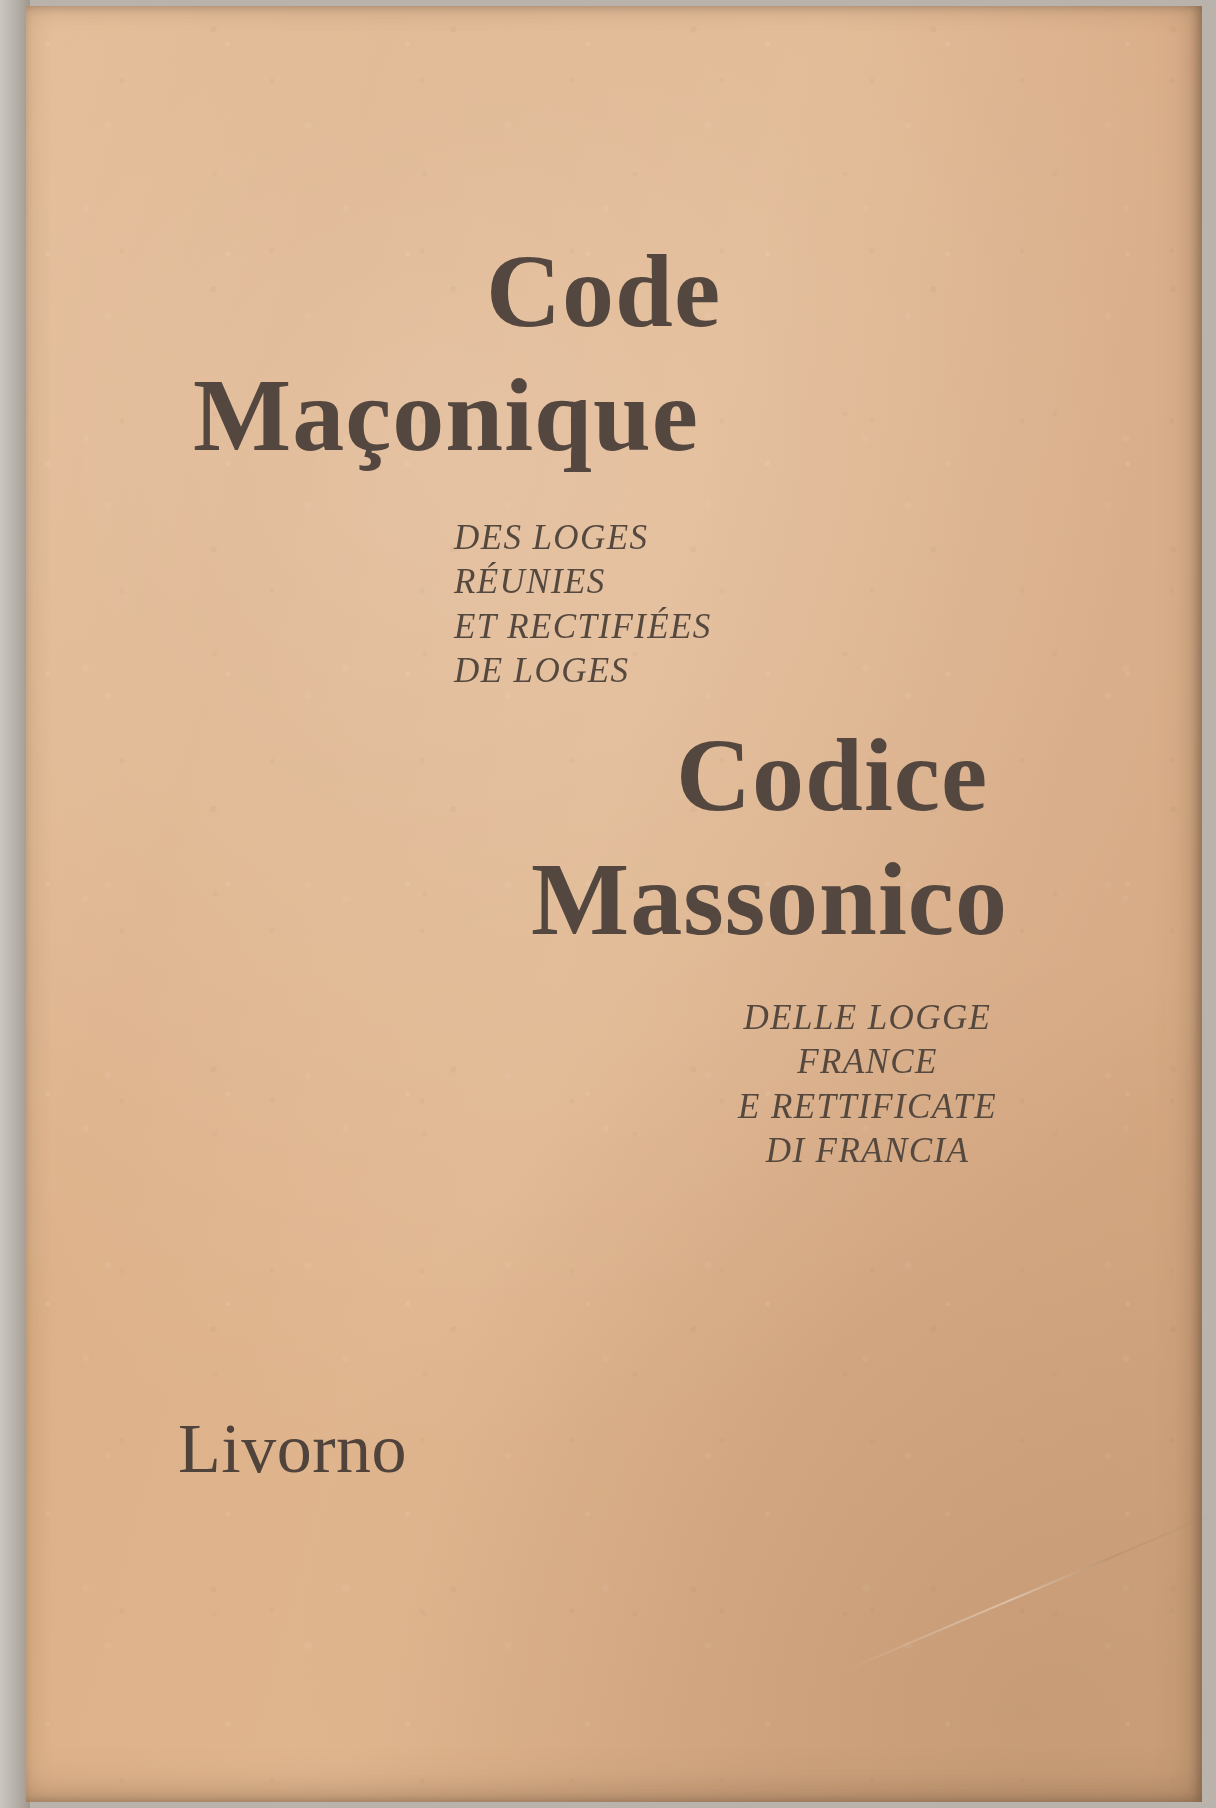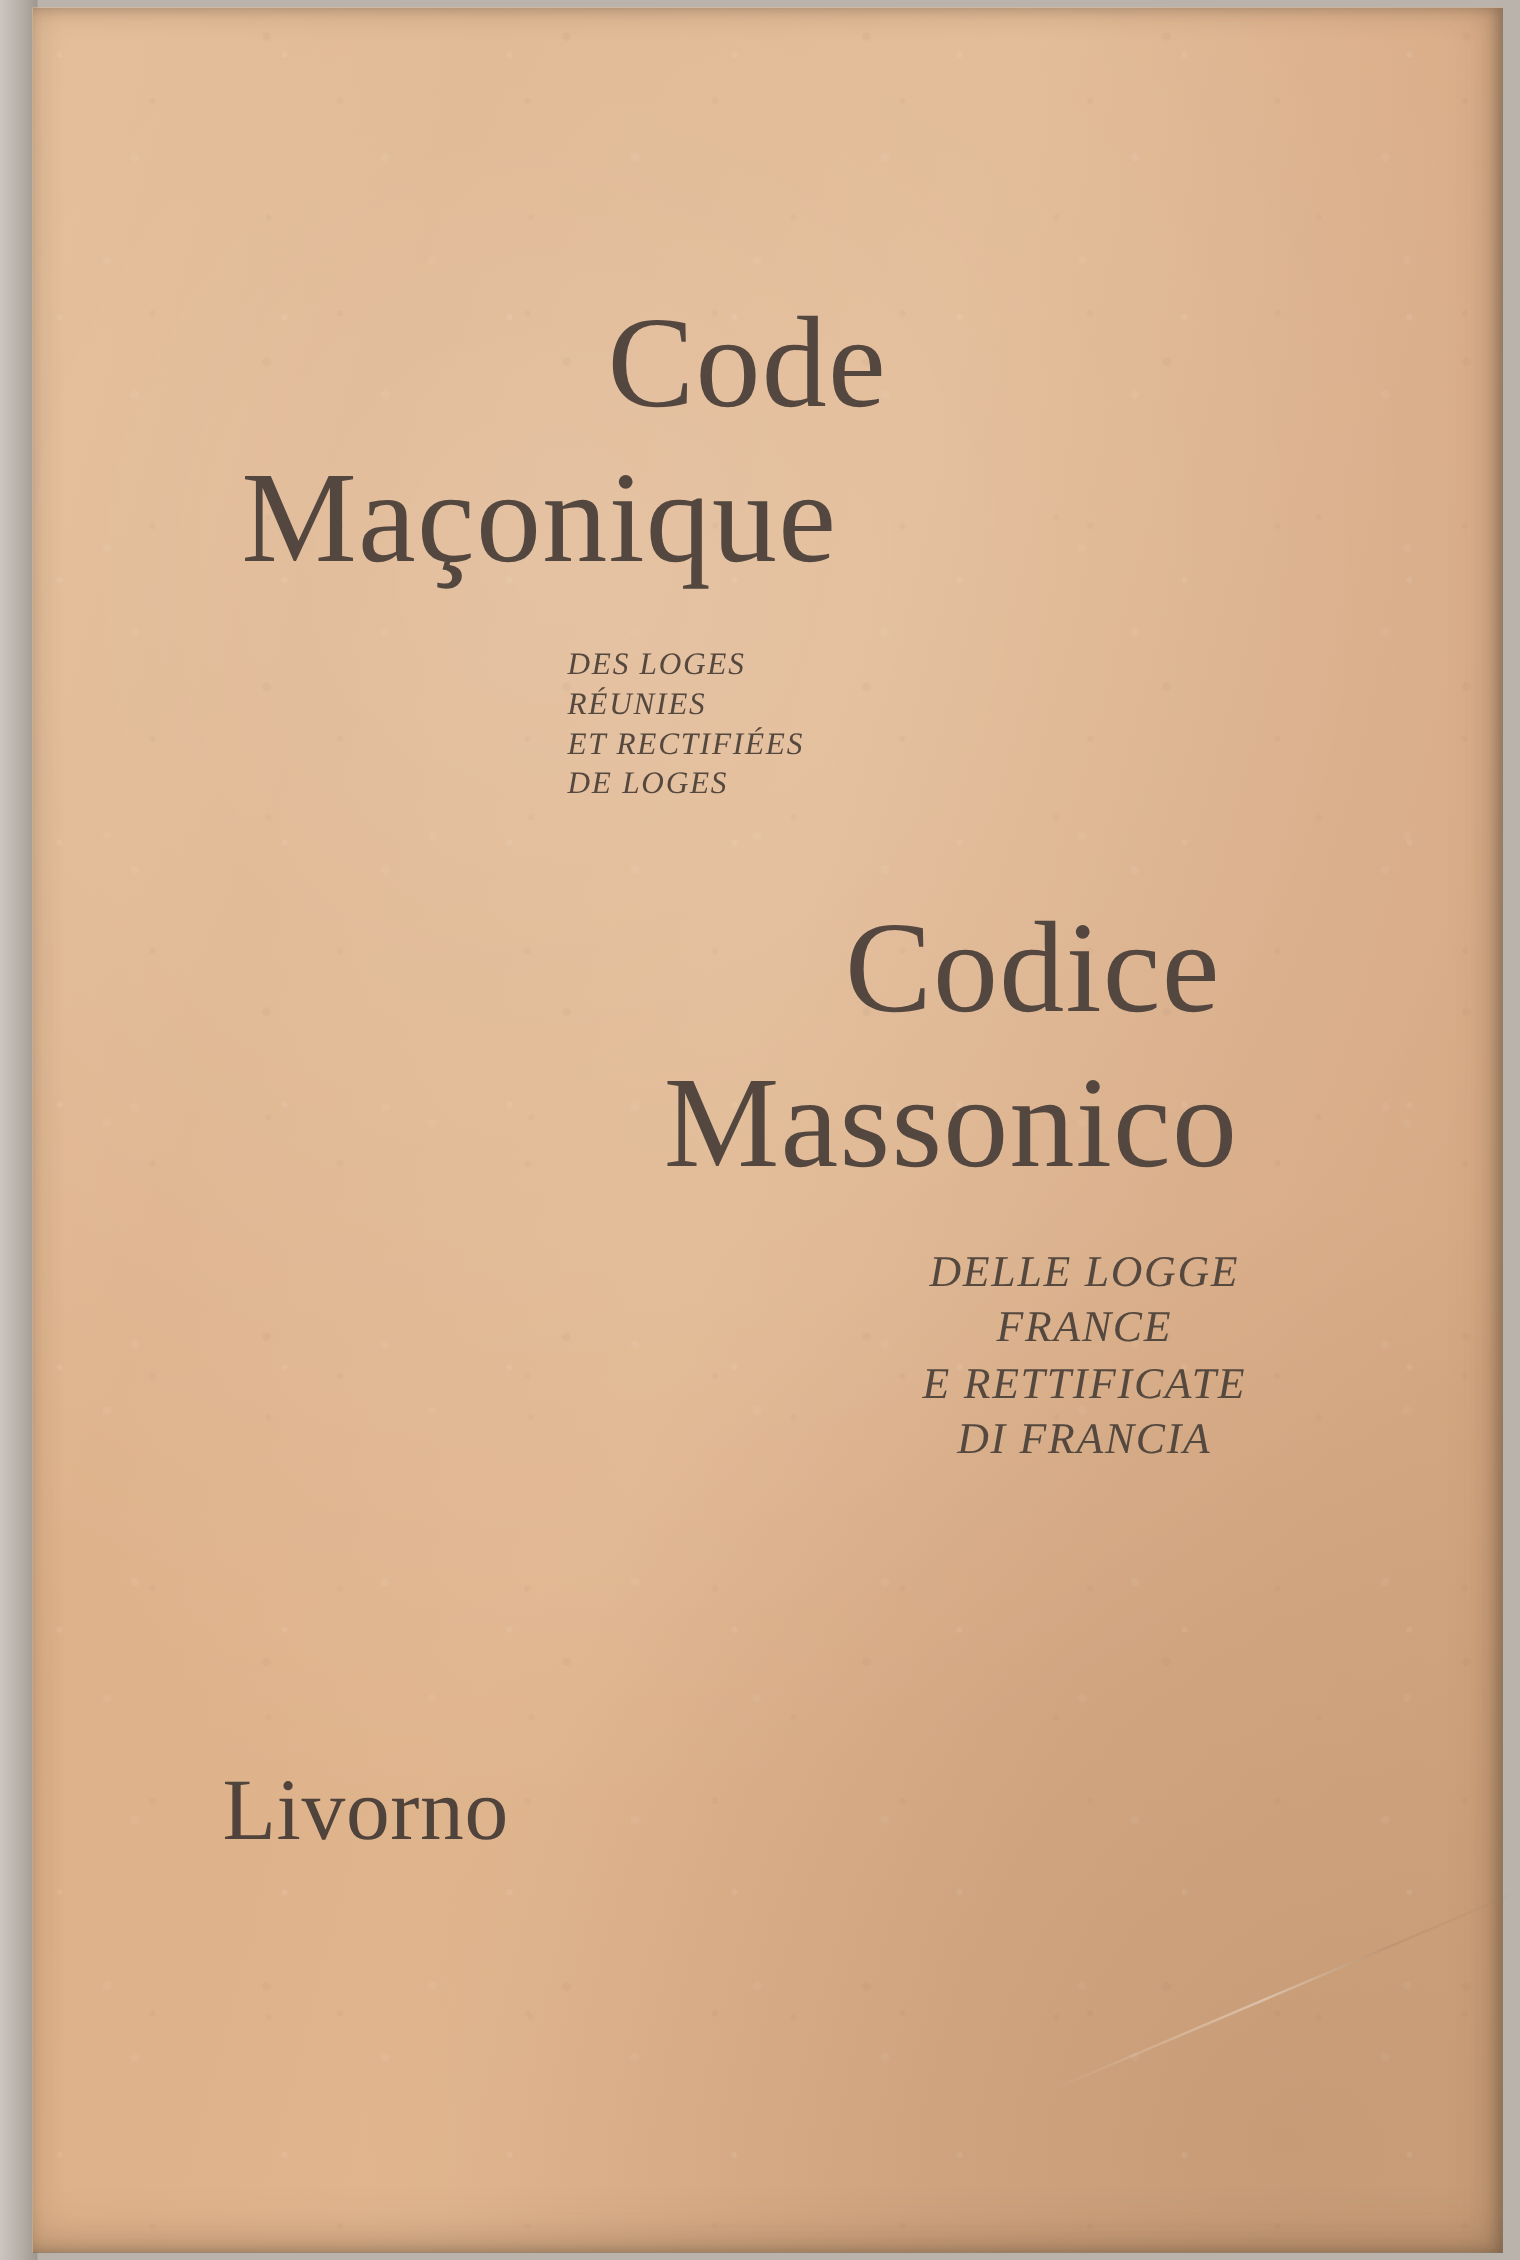--- a/index.html
+++ b/index.html
@@ -79,21 +79,21 @@
     box-shadow:
       inset 0 -30px 40px -20px rgba(110,85,60,0.25),
       inset -26px 0 40px -24px rgba(110,85,60,0.28);
   }
 
   
   .blk { position: absolute; color: #4a3f38; }
 
   .title-main {
     font-family: "Liberation Serif", serif;
-    font-weight: 400;
+    font-weight: 700;
     color: #544740;
     letter-spacing: 1px;
     line-height: 1.02;
     white-space: nowrap;
     text-align: right;
   }
 
   
   #fr-title-1 {
     left: 460px; top: 232px;
@@ -101,21 +101,21 @@
   }
   #fr-title-2 {
     left: 140px; top: 356px;
     font-size: 104px;
     margin-left: 27px;
   }
 
   #fr-sub {
     left: 428px; top: 510px;
     font-style: italic;
-    font-size: 25px;
+    font-size: 35px;
     line-height: 1.27;
     letter-spacing: 1.4px;
     color: #55483f;
   }
 
   
   #it-title-1 {
     left: 650px; top: 716px;
     font-size: 104px;
   }

